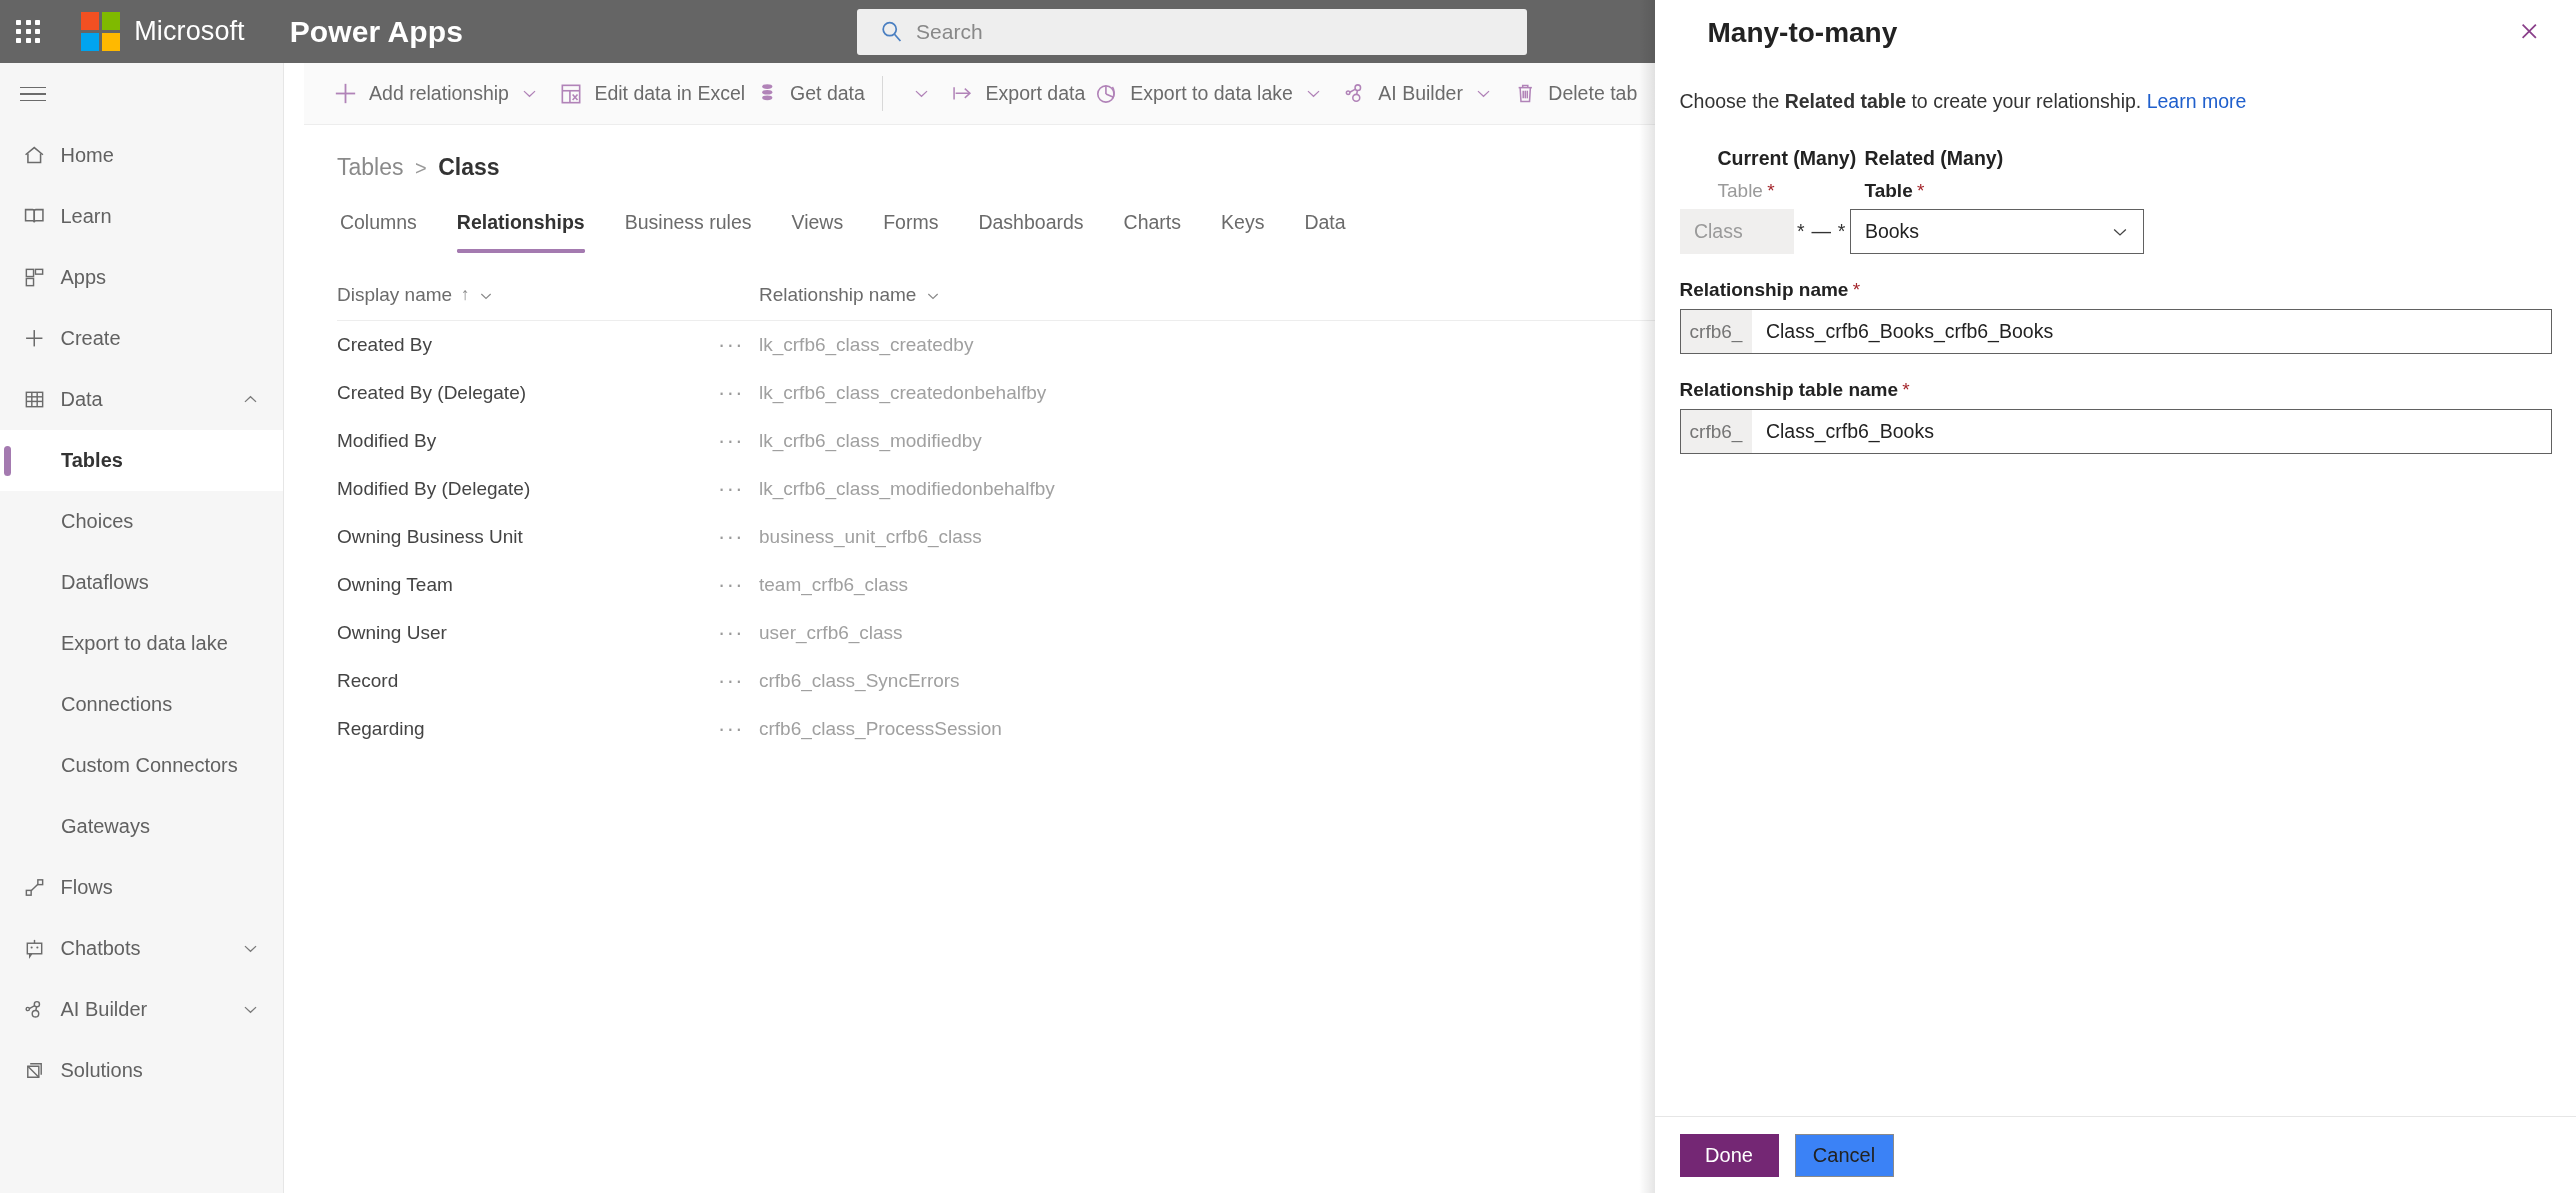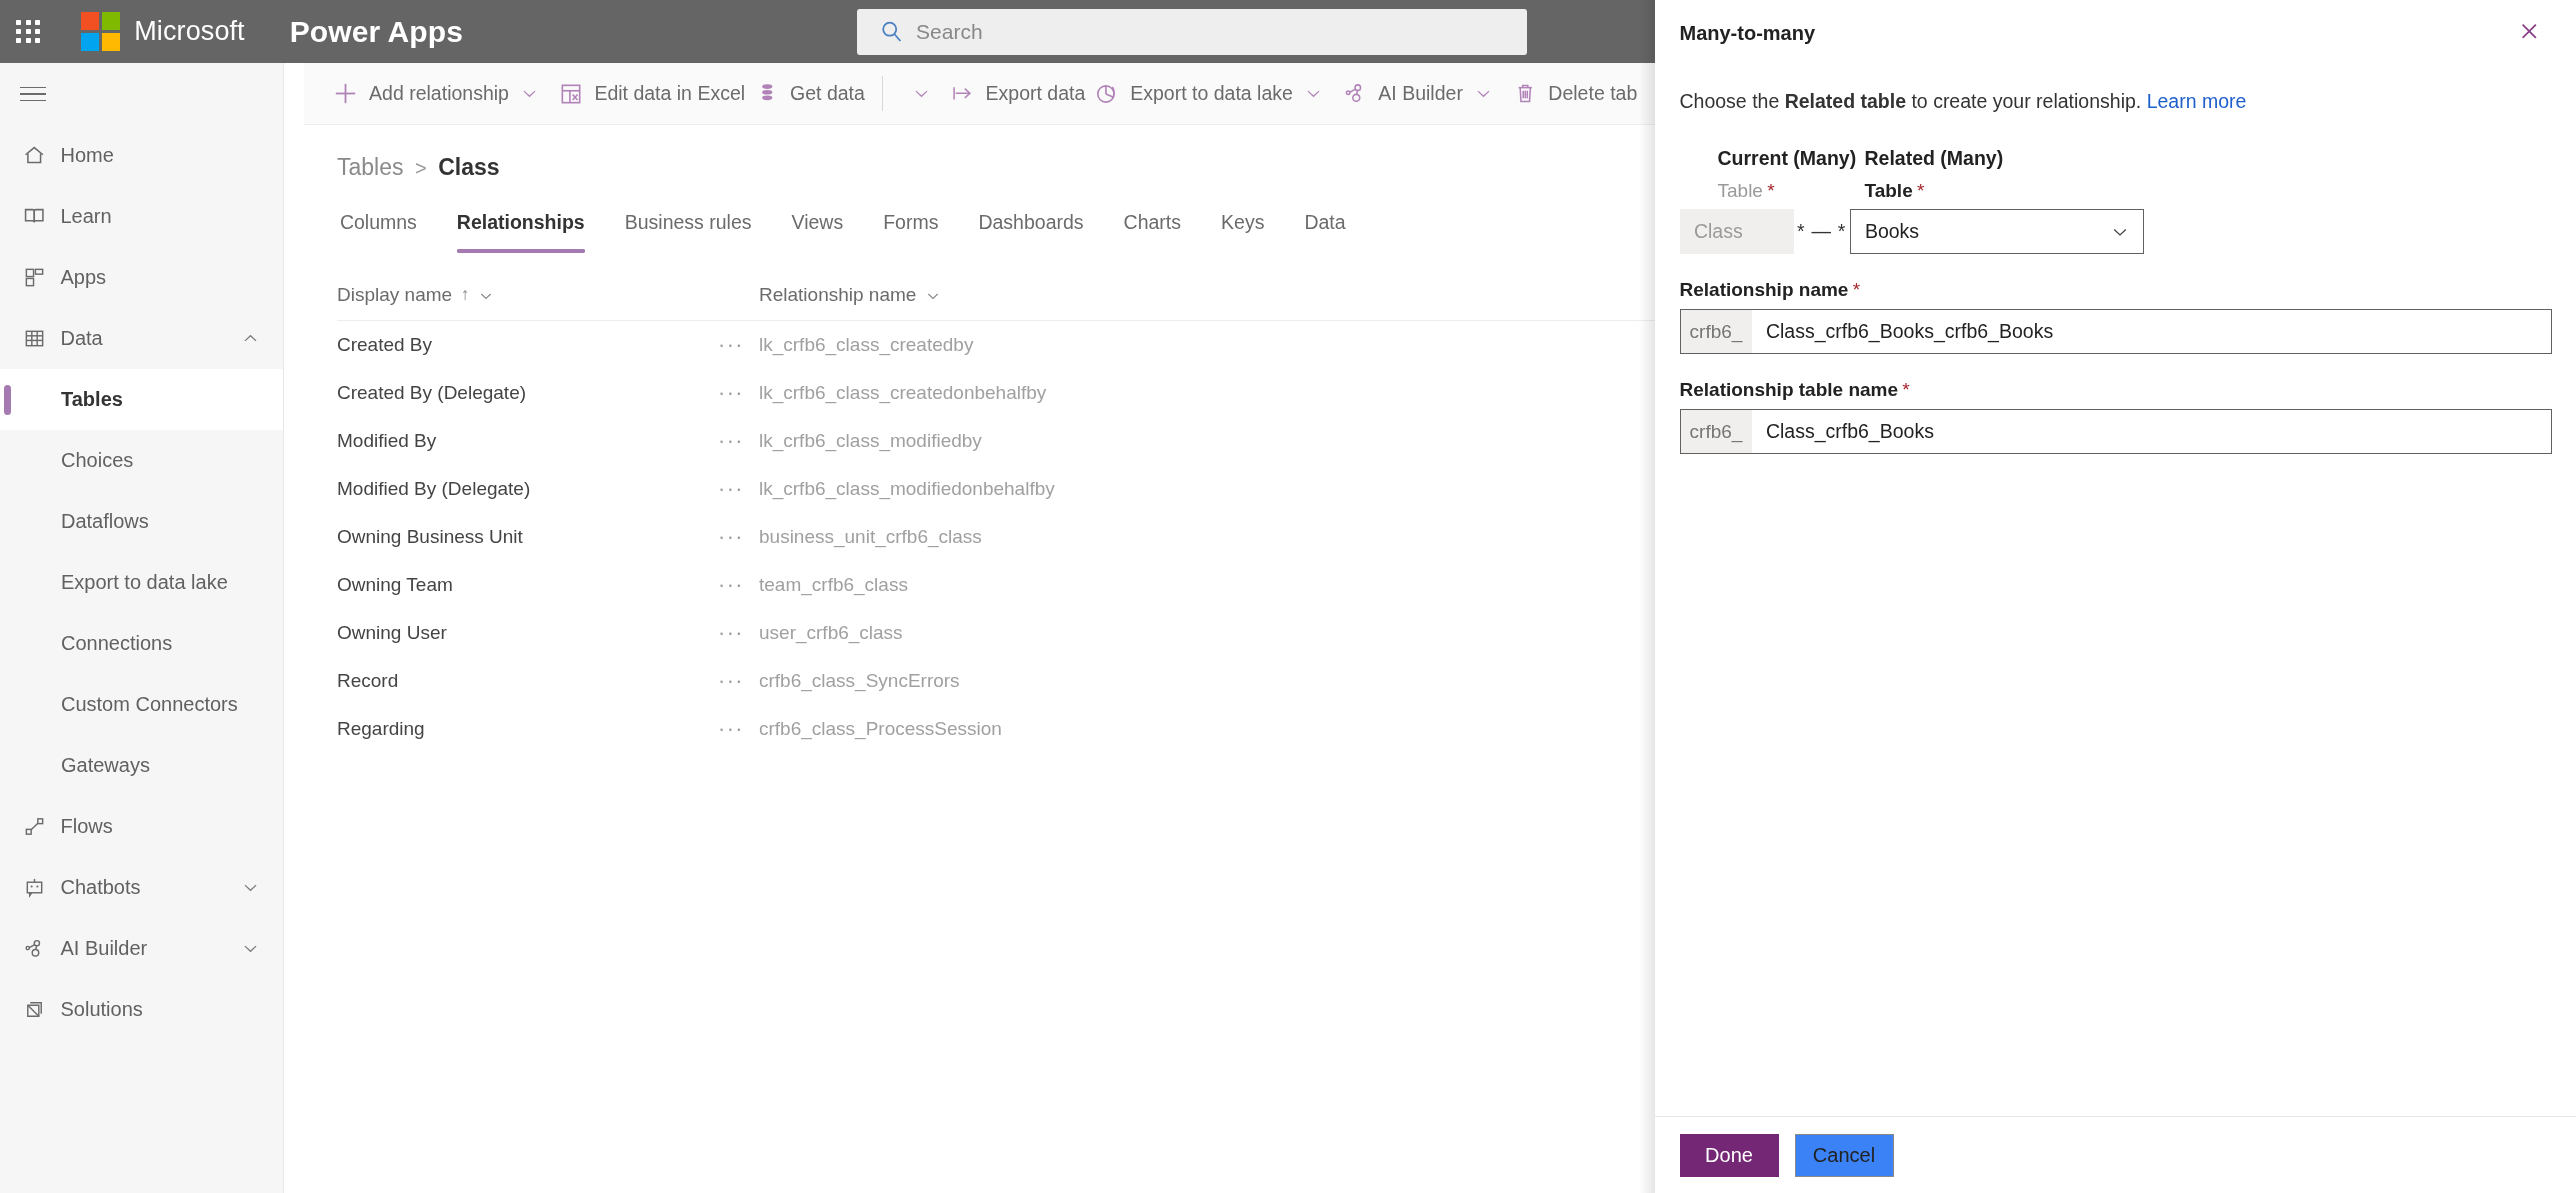--- a/index.html
+++ b/index.html
@@ -208,21 +208,21 @@
     content: ""; position: absolute; left: -16px; top: 0;
     width: 16px; height: 100%;
     background: linear-gradient(to left, rgba(0,0,0,0.10), rgba(0,0,0,0));
   }
   .panel-head {
     position: relative; height: 66px;
     display: flex; align-items: center;
     padding: 0 0 0 24.5px;
   }
   .panel-title {
-    font-size: 20px; font-weight: 700; color: #222222;
+    font-size: 28px; font-weight: 700; color: #222222; margin-left: 28px;
   }
   .panel-close {
     position: absolute; right: 24.5px; top: 8.6px;
     width: 45px; height: 45px; cursor: pointer;
     display: flex; align-items: center; justify-content: center;
   }
   .panel-body { padding: 0 24.5px; }
   .panel-desc {
     font-size: 19.5px; color: #333333; margin-top: 21.6px; line-height: 1.4;
   }
@@ -378,20 +378,29 @@
       <span class="nav-ico">
         <svg viewBox="0 0 24 24" width="23" height="23" fill="none" stroke="#6b6b6b" stroke-width="1.5">
           <rect x="3.5" y="3.5" width="7.5" height="7.5"></rect>
             <rect x="13" y="3.5" width="7.5" height="5"></rect>
           <rect x="3.5" y="13" width="7.5" height="7.5"></rect>
         </svg>
       </span>
       <span class="nav-lbl">Apps</span>
     </div>
 
+    <div class="nav-item">
+      <span class="nav-ico">
+        <svg viewBox="0 0 24 24" width="24.5" height="24.5" fill="none" stroke="#6b6b6b" stroke-width="1.5">
+          <line x1="12" y1="4" x2="12" y2="20"></line>
+            <line x1="4" y1="12" x2="20" y2="12"></line>
+        </svg>
+      </span>
+      <span class="nav-lbl">Create</span>
+    </div>
 
     <div class="nav-item">
       <span class="nav-ico">
         <svg viewBox="0 0 24 24" width="23" height="23" fill="none" stroke="#6b6b6b" stroke-width="1.5">
           <rect x="3.5" y="4.5" width="17" height="15"></rect>
             <line x1="3.5" y1="9.2" x2="20.5" y2="9.2"></line>
           <line x1="3.5" y1="14" x2="20.5" y2="14"></line>
             <line x1="9.2" y1="4.5" x2="9.2" y2="19.5"></line>
           <line x1="14.8" y1="4.5" x2="14.8" y2="19.5"></line>
         </svg>

